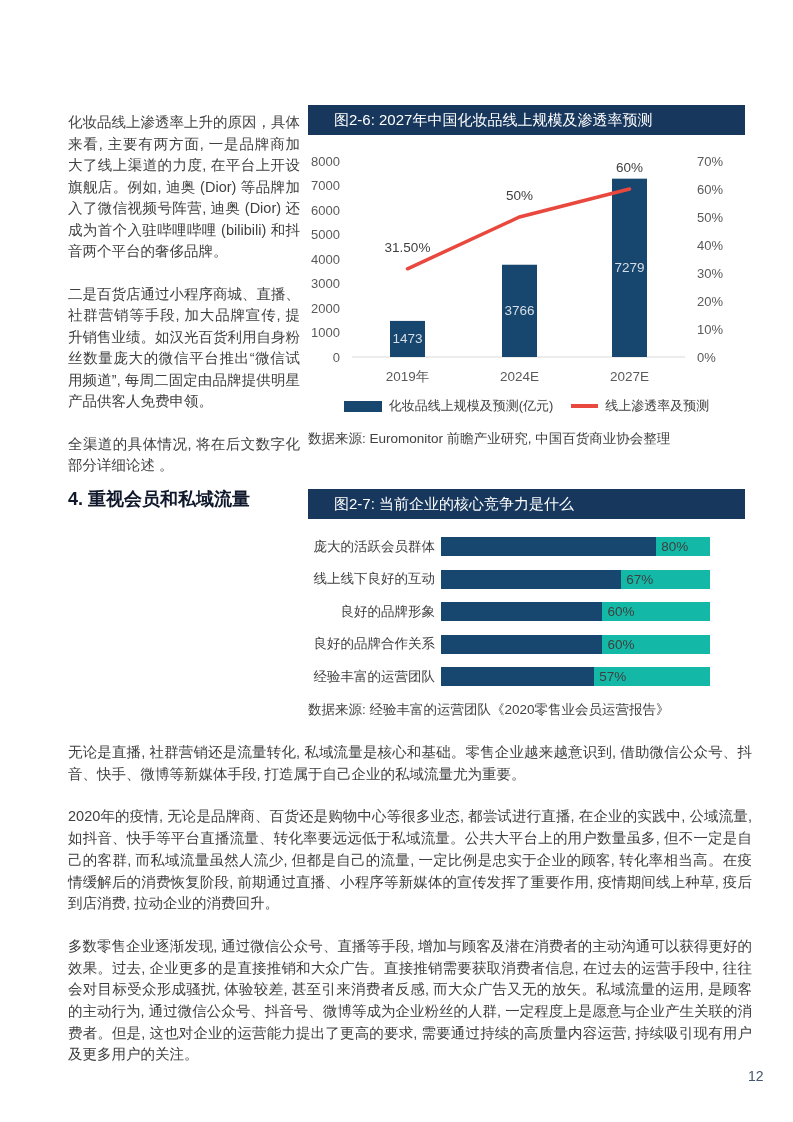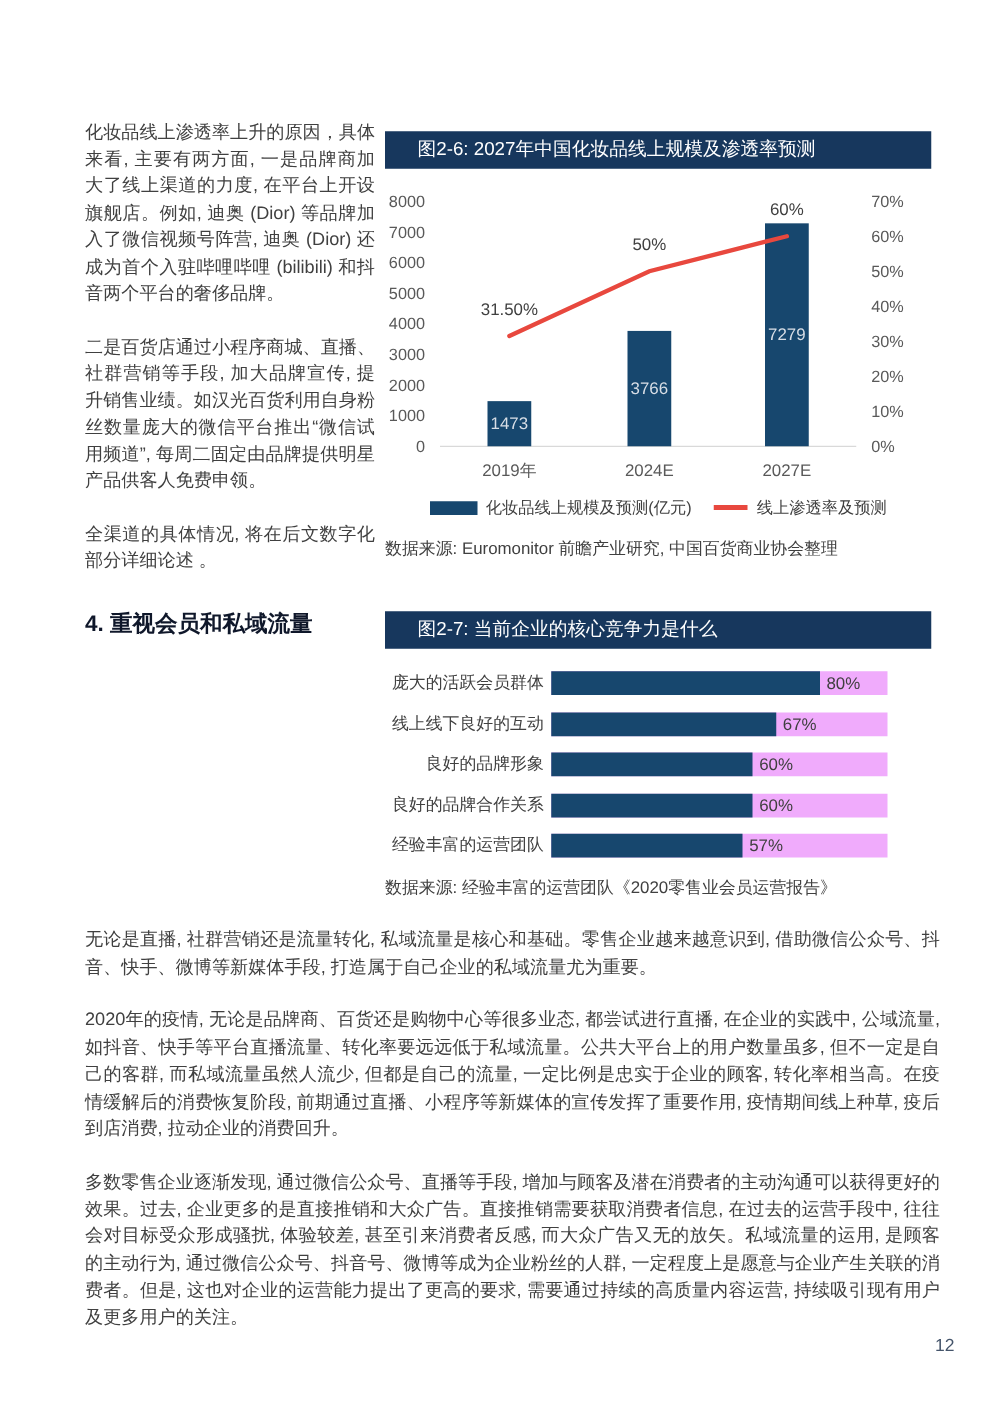--- a/index.html
+++ b/index.html
@@ -1,38 +1,38 @@
 <!DOCTYPE html>
 <html><head>
 <meta charset="utf-8">
 <style>
   html,body{margin:0;padding:0;background:#ffffff;}
   .page{
     position:relative;width:793px;height:1122px;background:#ffffff;overflow:hidden;
     font-family:"Liberation Sans","DejaVu Sans",sans-serif;color:#404040;
   }
   
-  .textcol{position:absolute;left:68px;top:96px;width:232px;font-size:14.5px;line-height:21.5px;text-align:justify;}
+  .textcol{position:absolute;left:68px;top:112px;width:232px;font-size:14.5px;line-height:21.5px;text-align:justify;}
   .textcol p{margin:0 0 21px 0;}
   
   .panel{position:absolute;width:437px;}
   #panel26{left:308px;top:105px;}
   #panel27{left:308px;top:489px;}
   .panel-header{height:30px;background:#17375D;color:#ffffff;font-size:15px;line-height:30px;padding-left:26px;box-sizing:border-box;white-space:nowrap;overflow:hidden;}
   #svg26{display:block;width:437px;height:252px;}
   .legend26{display:flex;justify-content:center;align-items:center;gap:18px;margin-top:10px;font-size:13px;color:#404040;}
   .legend-item{display:flex;align-items:center;gap:7px;}
   .swatch-bar{width:38px;height:11px;background:#17476E;}
   .swatch-line{width:27px;height:4px;background:#E8483E;}
   .source{font-size:13.5px;color:#404040;margin-top:15px;}
   
   .rows27{margin-top:18px;}
-  .row27{display:flex;height:19px;margin-bottom:13.5px;}
+  .row27{display:flex;align-items:center;height:19px;margin-bottom:13.5px;}
   .label27{width:127px;flex:none;text-align:right;padding-right:6px;font-size:13.5px;color:#404040;white-space:nowrap;}
-  .track27{position:relative;width:269px;height:19px;background:#f0abfc;flex:none;}
+  .track27{position:relative;width:269px;height:19px;background:#14b8a6;flex:none;}
   .fill27{height:100%;background:#17476E;}
   .val27{position:absolute;top:0;line-height:19px;font-size:13.5px;color:#3F3F3F;white-space:nowrap;}
   
   #section-heading{position:absolute;left:68px;top:487px;width:240px;font-size:18px;font-weight:bold;color:#0f172a;white-space:nowrap;}
   #section-para{position:absolute;left:68px;top:527px;width:233px;font-size:14.5px;line-height:21.5px;text-align:justify;}
   
   #body-col{position:absolute;left:68px;top:742px;width:684px;font-size:14.5px;line-height:21.7px;text-align:justify;}
   #body-col p{margin:0 0 21px 0;}
   #page-num{position:absolute;left:748px;top:1068px;font-size:14px;color:#44546A;}
 </style>

